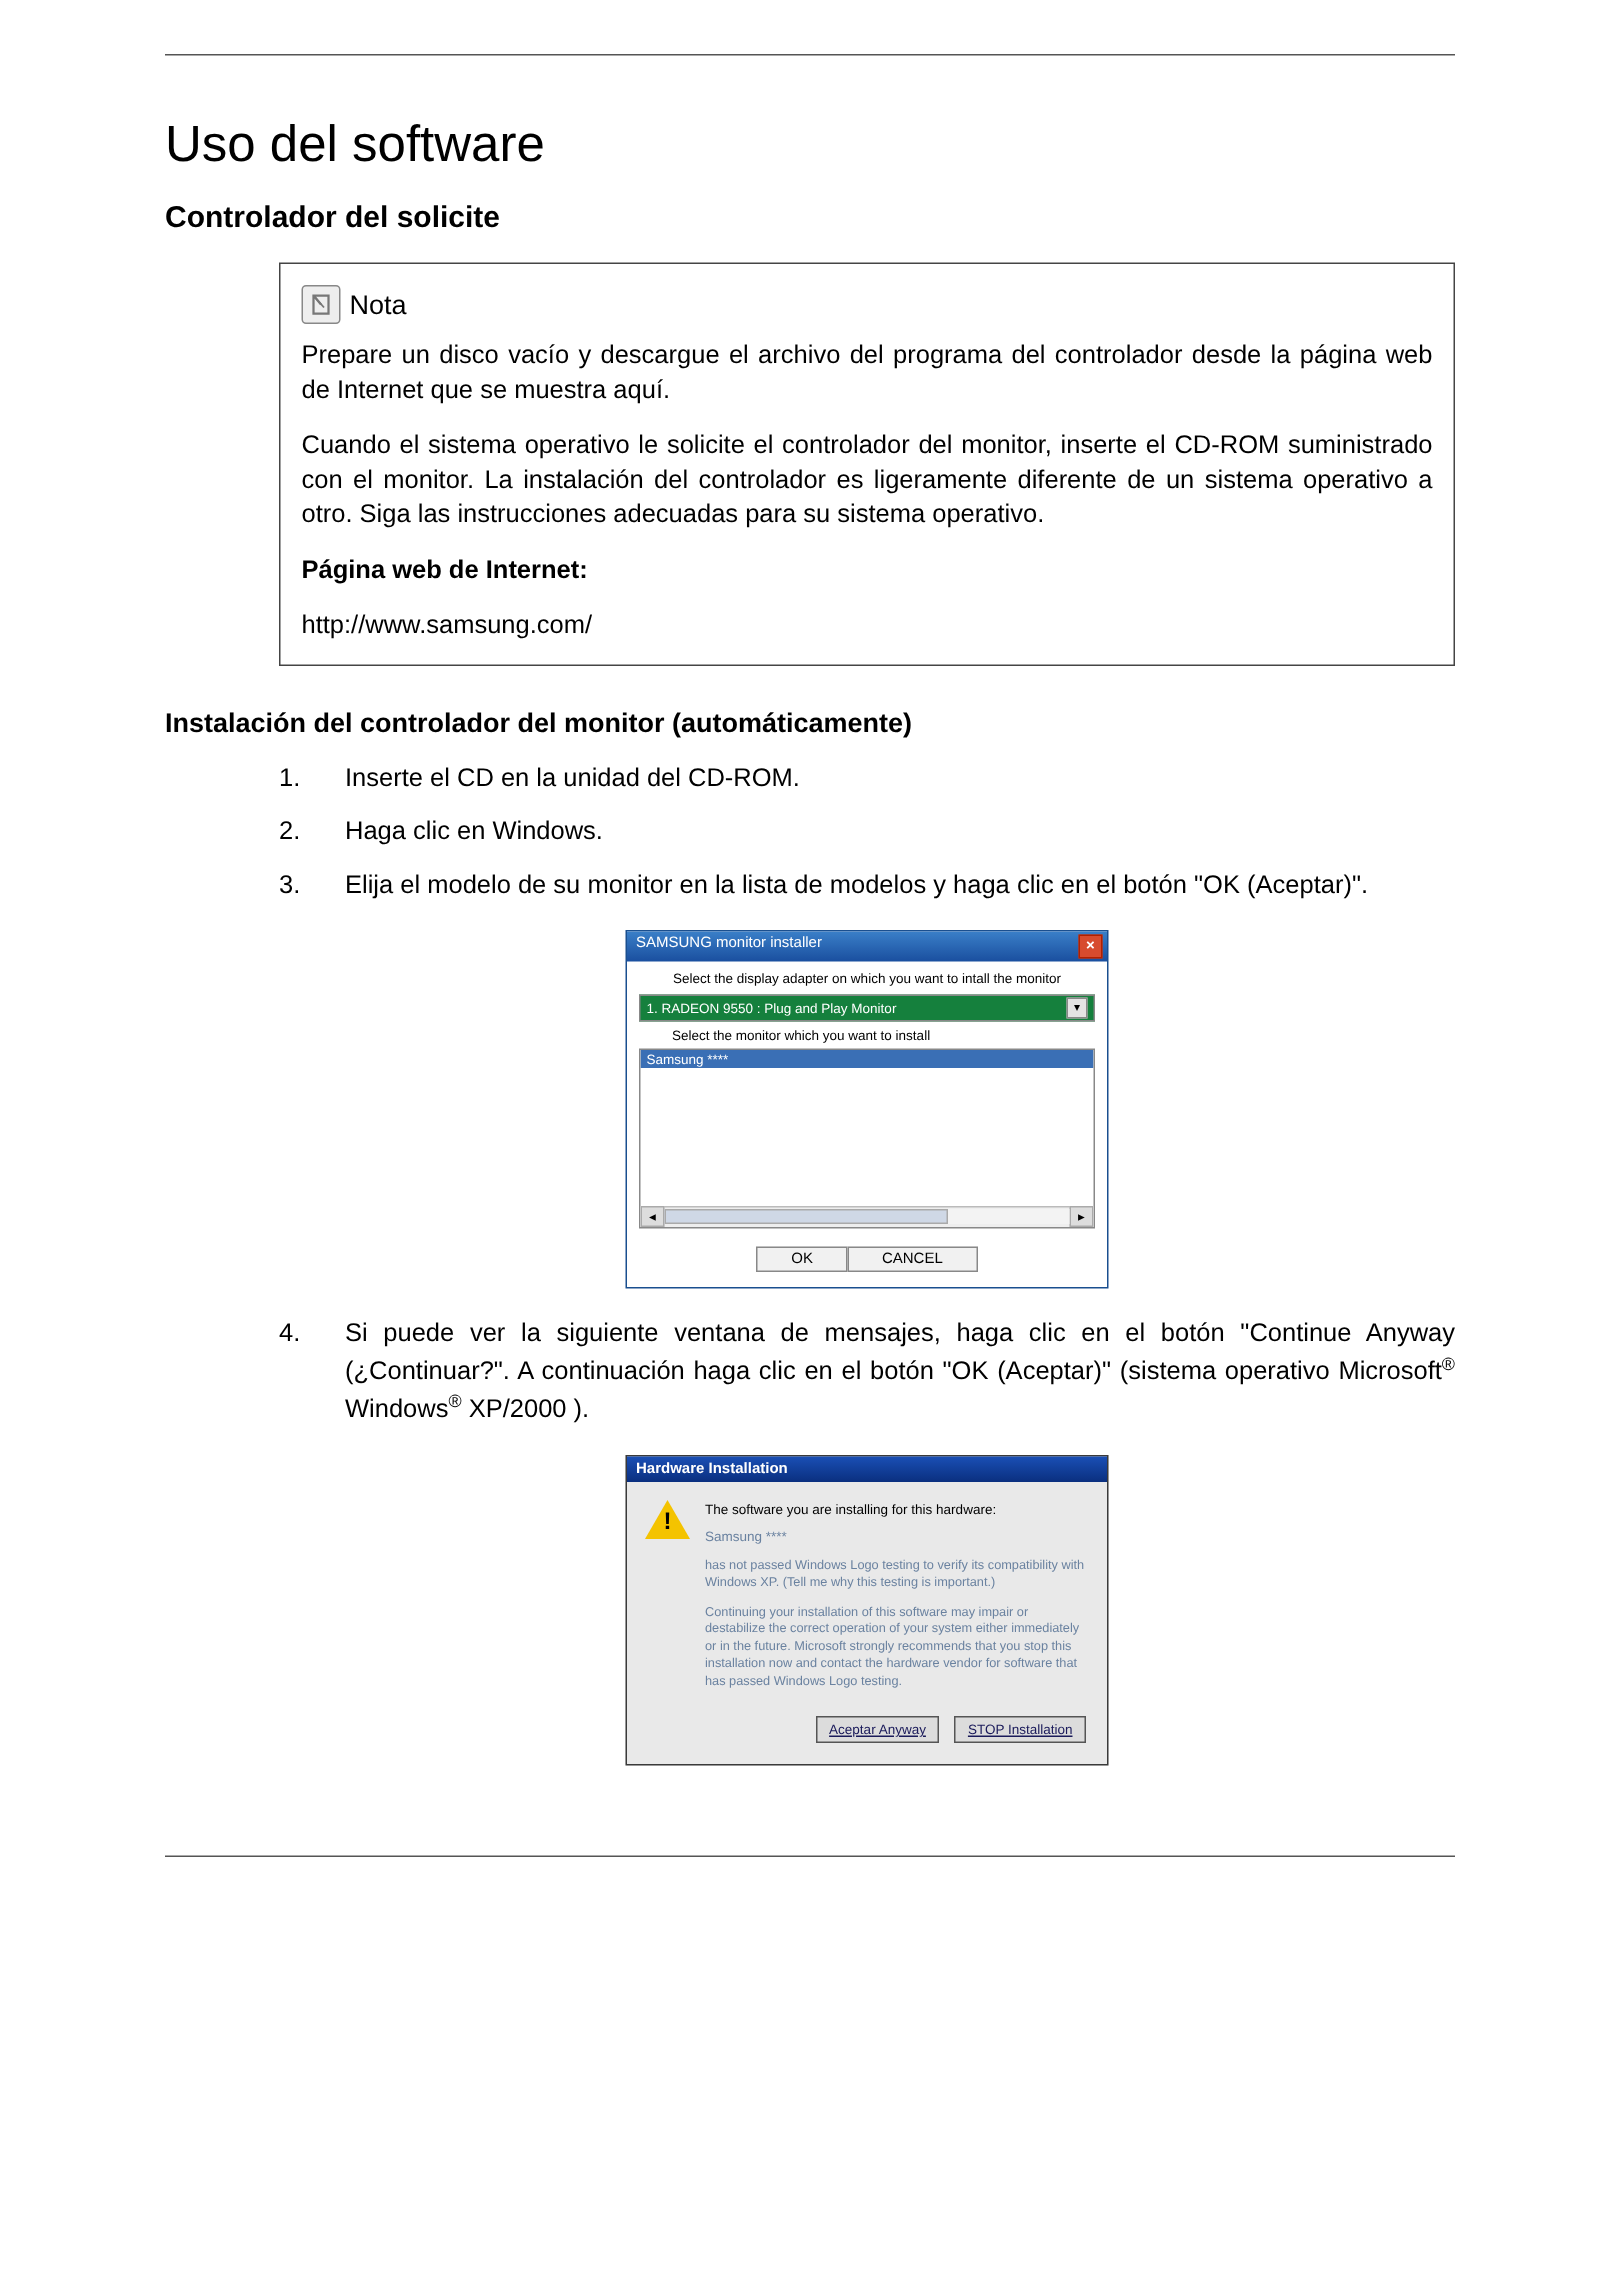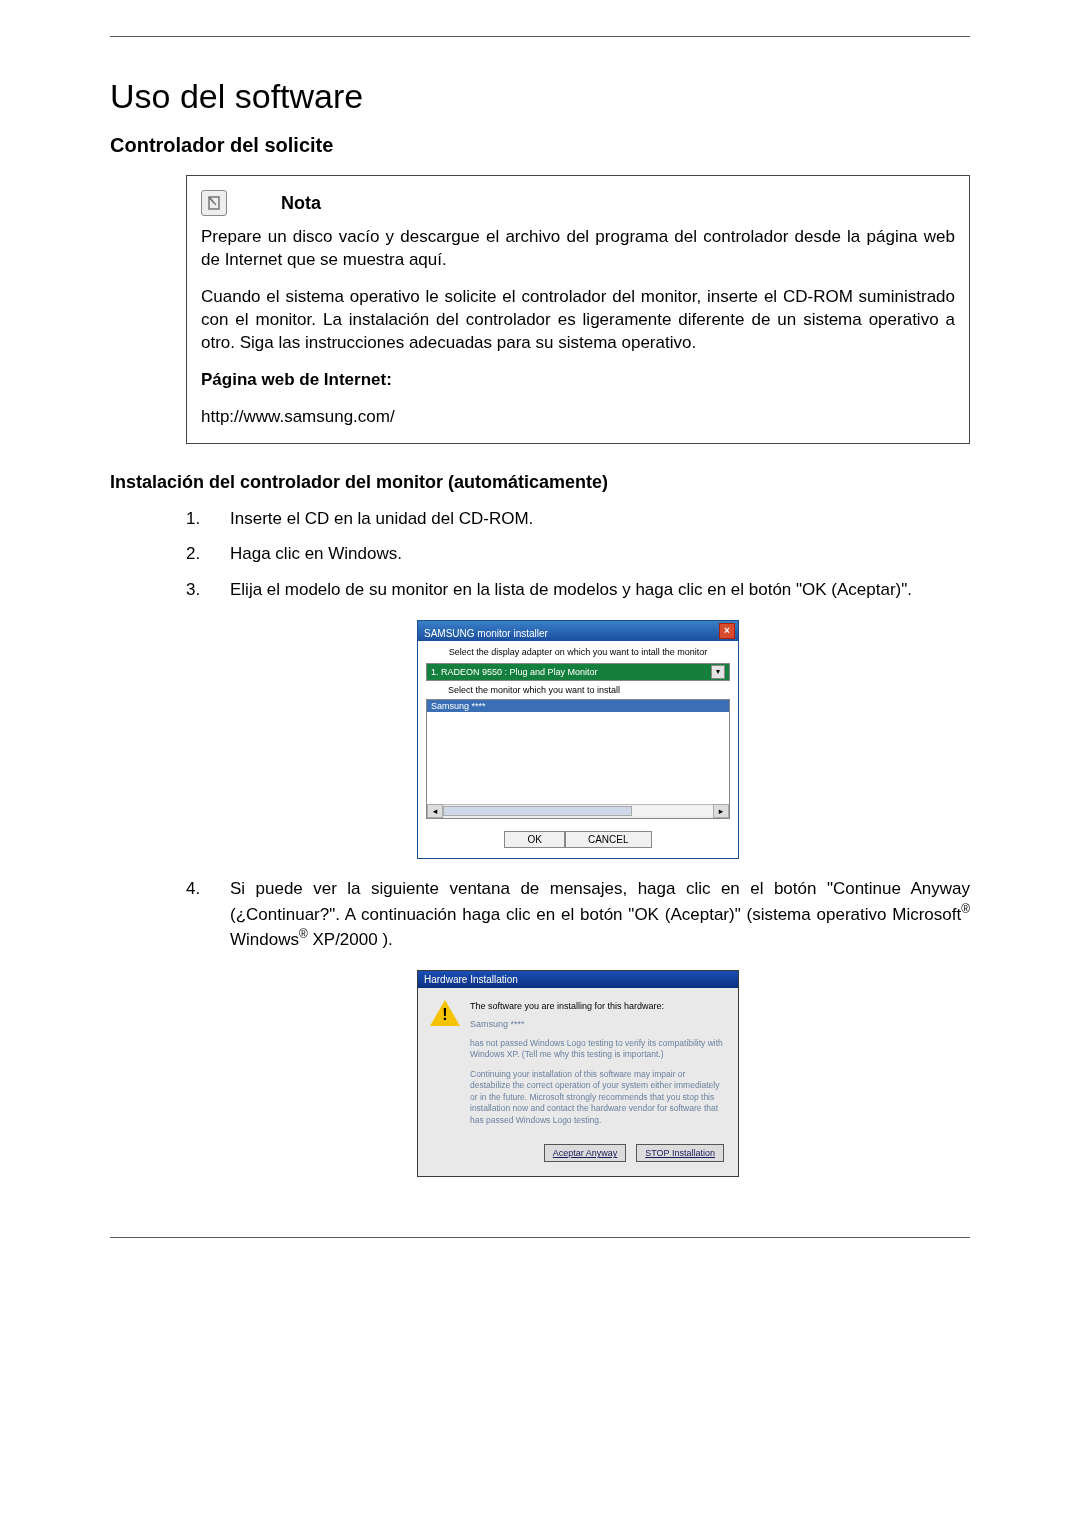--- a/index.html
+++ b/index.html
@@ -57,41 +57,41 @@
     height: 24px;
     border: 1px solid #888;
     border-radius: 3px;
     display: flex;
     align-items: center;
     justify-content: center;
     font-size: 15px;
     color: #555;
     background: #eee;
   }
-  .note-title { font-weight: bold; font-size: 18px; margin-left: 48px; }
+  .note-title { font-weight: normal; font-size: 18px; }
   .note-box p { margin: 0 0 14px 0; text-align: justify; }
   .note-box .url-link { color: #000; }
   .subh4 { font-weight: bold; margin: 0 0 2px 0; }
   .steps { margin-left: 76px; font-size: 17px; }
   .step-row { display: flex; gap: 24px; margin: 12px 0; line-height: 1.4; text-align: justify; }
   .step-num { min-width: 20px; }
   .dialog1-wrap, .dialog2-wrap { display:flex; justify-content:center; margin: 18px 0; }
   
   .installer {
     width: 320px;
     border: 1px solid #1a4f8f;
     background: #fff;
     font-size: 9px;
     font-family: Tahoma, Arial, sans-serif;
   }
   .installer-title {
     background: linear-gradient(#3a7fc8, #1a4f9f);
     color: #fff;
     display: flex;
-    align-items: flex-end;
+    align-items: flex-start;
     justify-content: space-between;
     padding: 2px 3px 2px 6px;
     font-size: 10px;
     gap: 31px;
   }
   .installer-title .close {
     width: 14px; height: 14px;
     background: #d74b2e;
     border: 1px solid #b02000;
     color: #fff;
@@ -157,21 +157,21 @@
     border: 1px solid #3a3a3a;
     background: #e9e9e9;
     font-family: Tahoma, Arial, sans-serif;
     font-size: 9px;
   }
   .warn-title {
     background: linear-gradient(#1a4fb5, #0a2f7f);
     color: #fff;
     padding: 3px 6px;
     font-size: 10px;
-    font-weight: normal;
+    font-weight: bold;
   }
   .warn-body { display:flex; gap: 10px; padding: 12px 14px 10px 12px; }
   .warn-icon {
     width: 30px; height: 28px;
     position: relative;
   }
   .warn-icon .tri {
     width: 0; height: 0;
     border-left: 15px solid transparent;
     border-right: 15px solid transparent;

